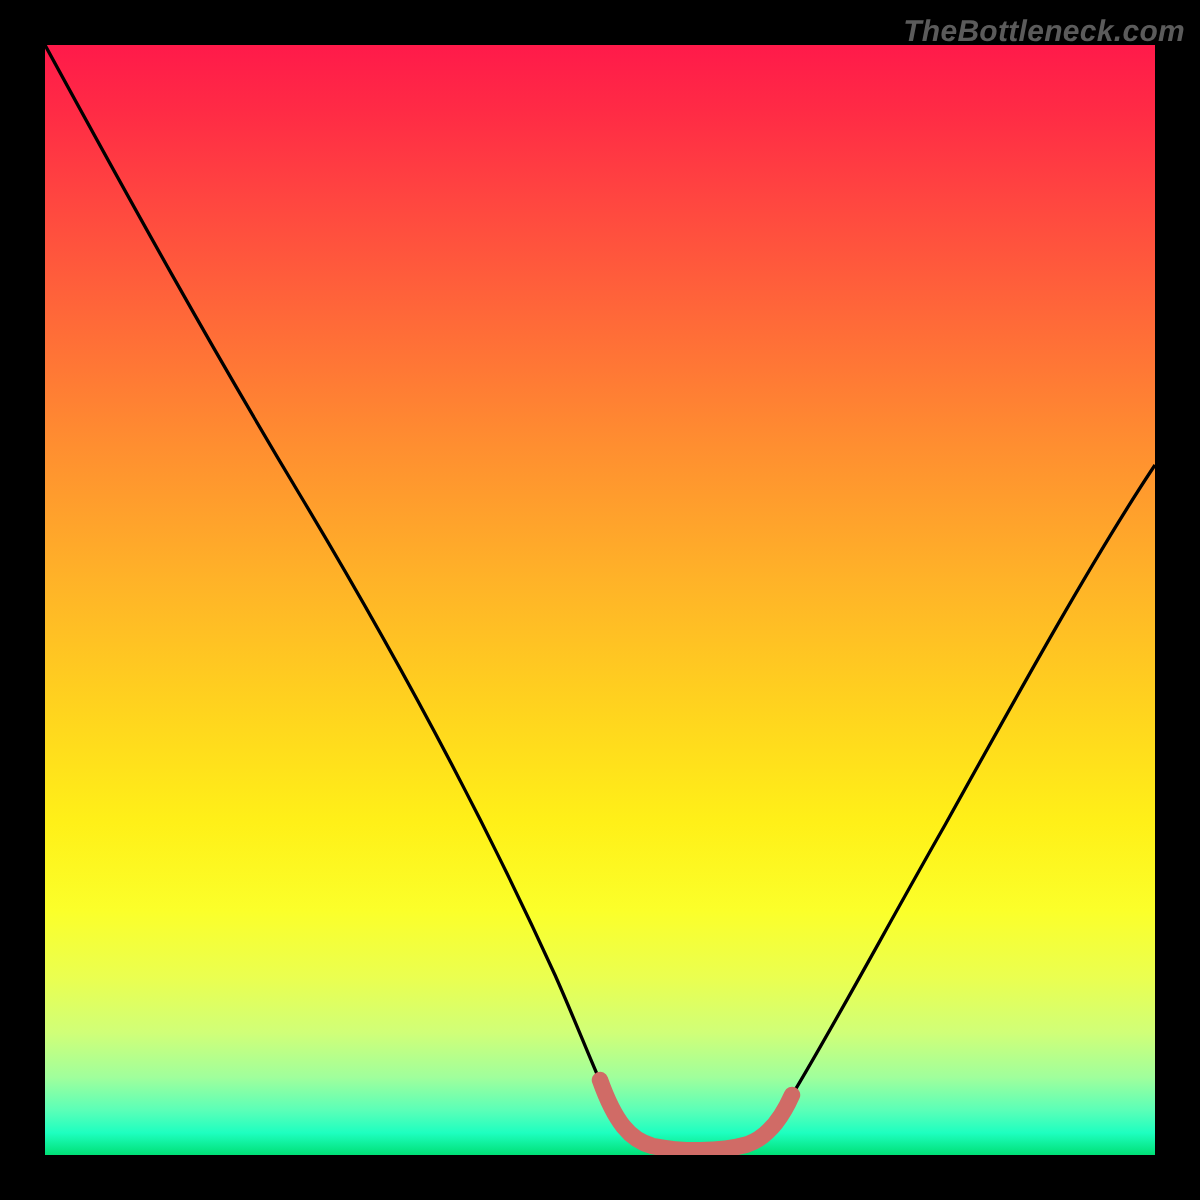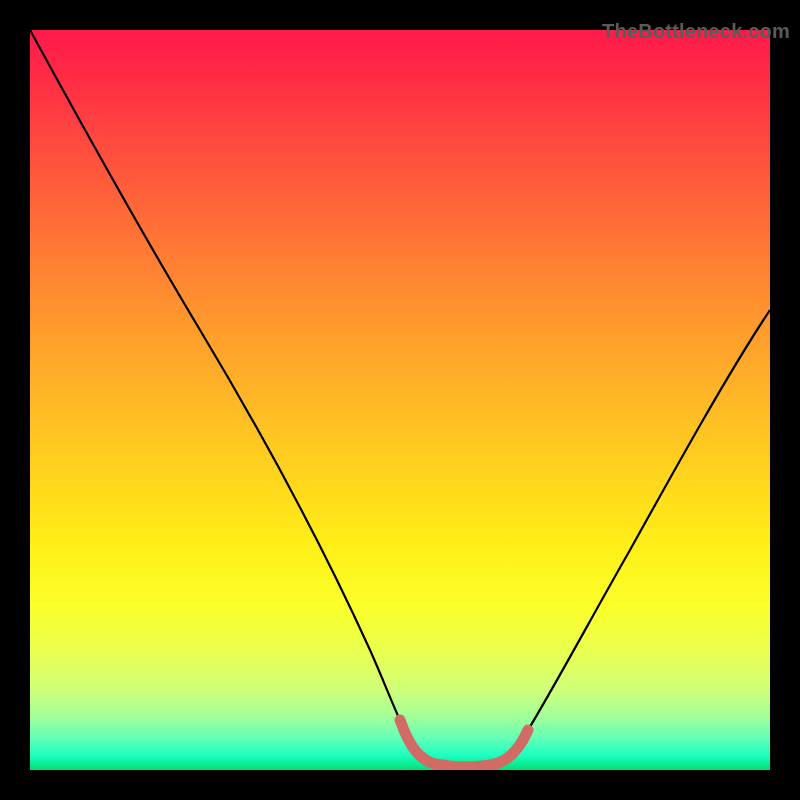--- a/index.html
+++ b/index.html
@@ -53,27 +53,28 @@
   }
   .curve-svg {
     position: absolute;
     top: 0;
     left: 0;
     width: 100%;
     height: 100%;
   }
   .watermark {
     position: absolute;
-    top: 20px;
+    top: 10px;
     right: 10px;
     font-size: 20px;
     font-weight: 600;
     color: #5b5b5b;
     letter-spacing: 0.2px;
     user-select: none;
+    font-style: italic;
   }
 </style>
 </head>
 <body>
 
 <div class="frame">
 
   <div class="plot-area">
     <div class="gradient"></div>
 

